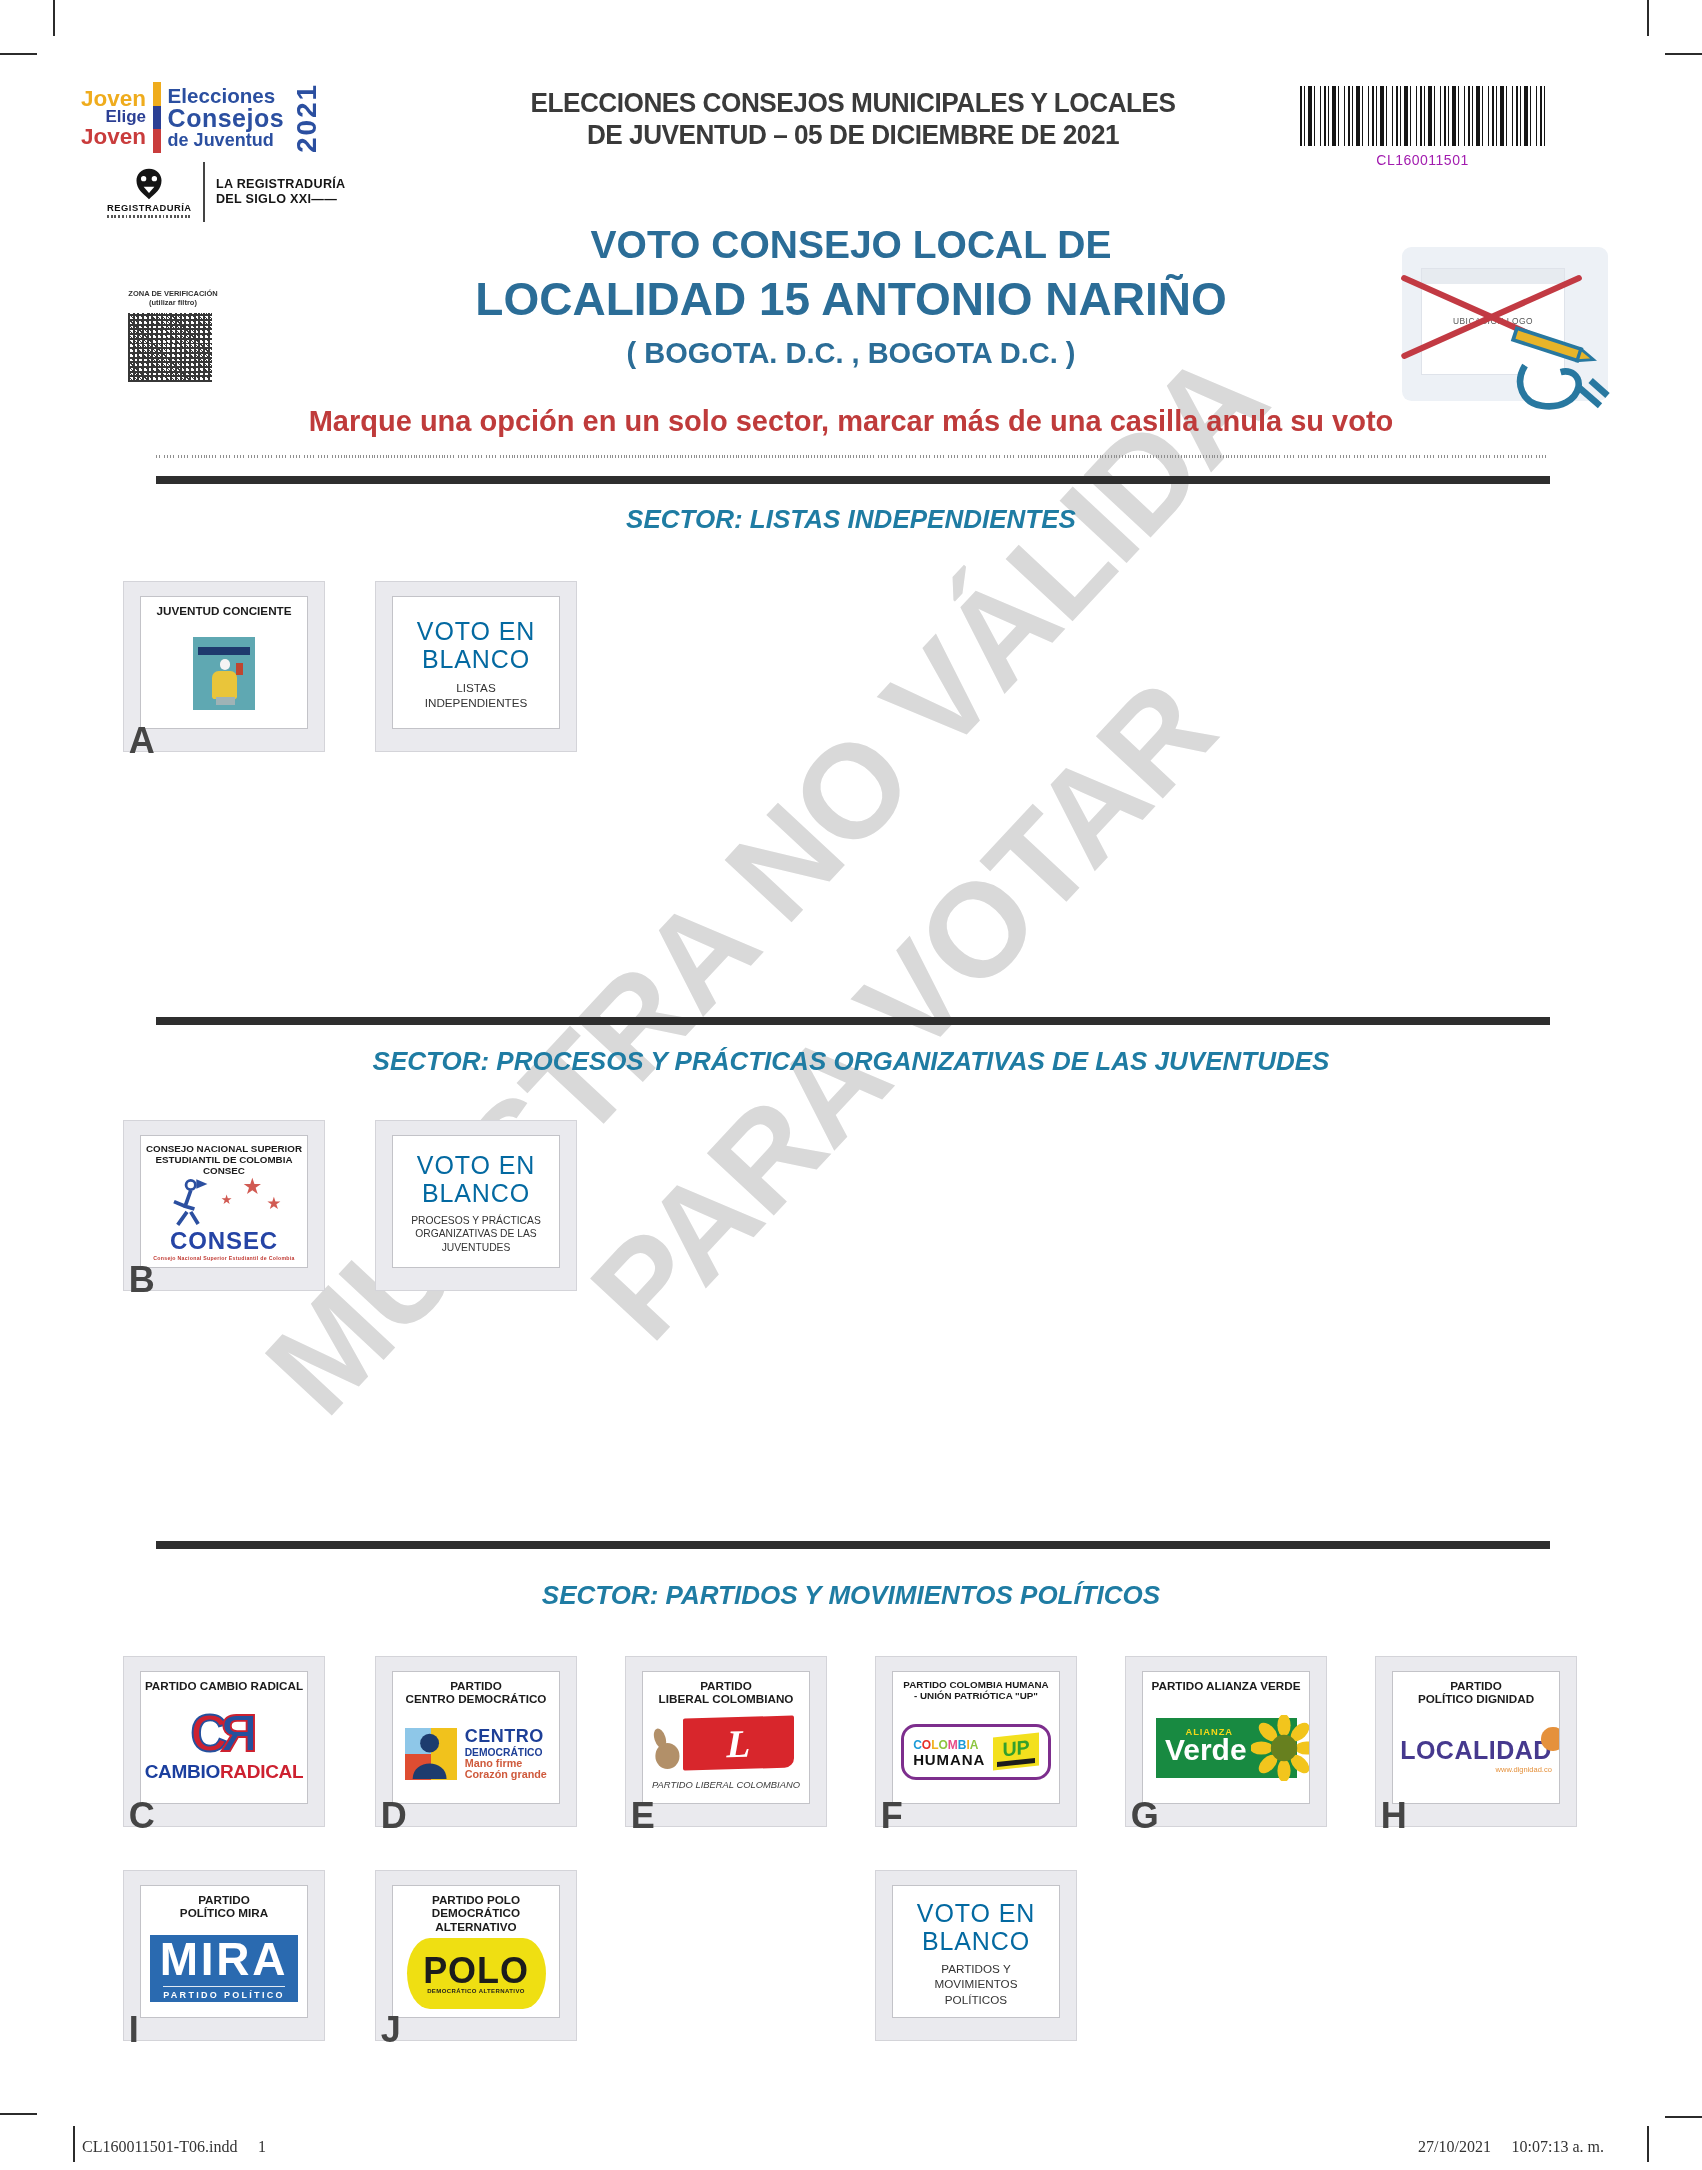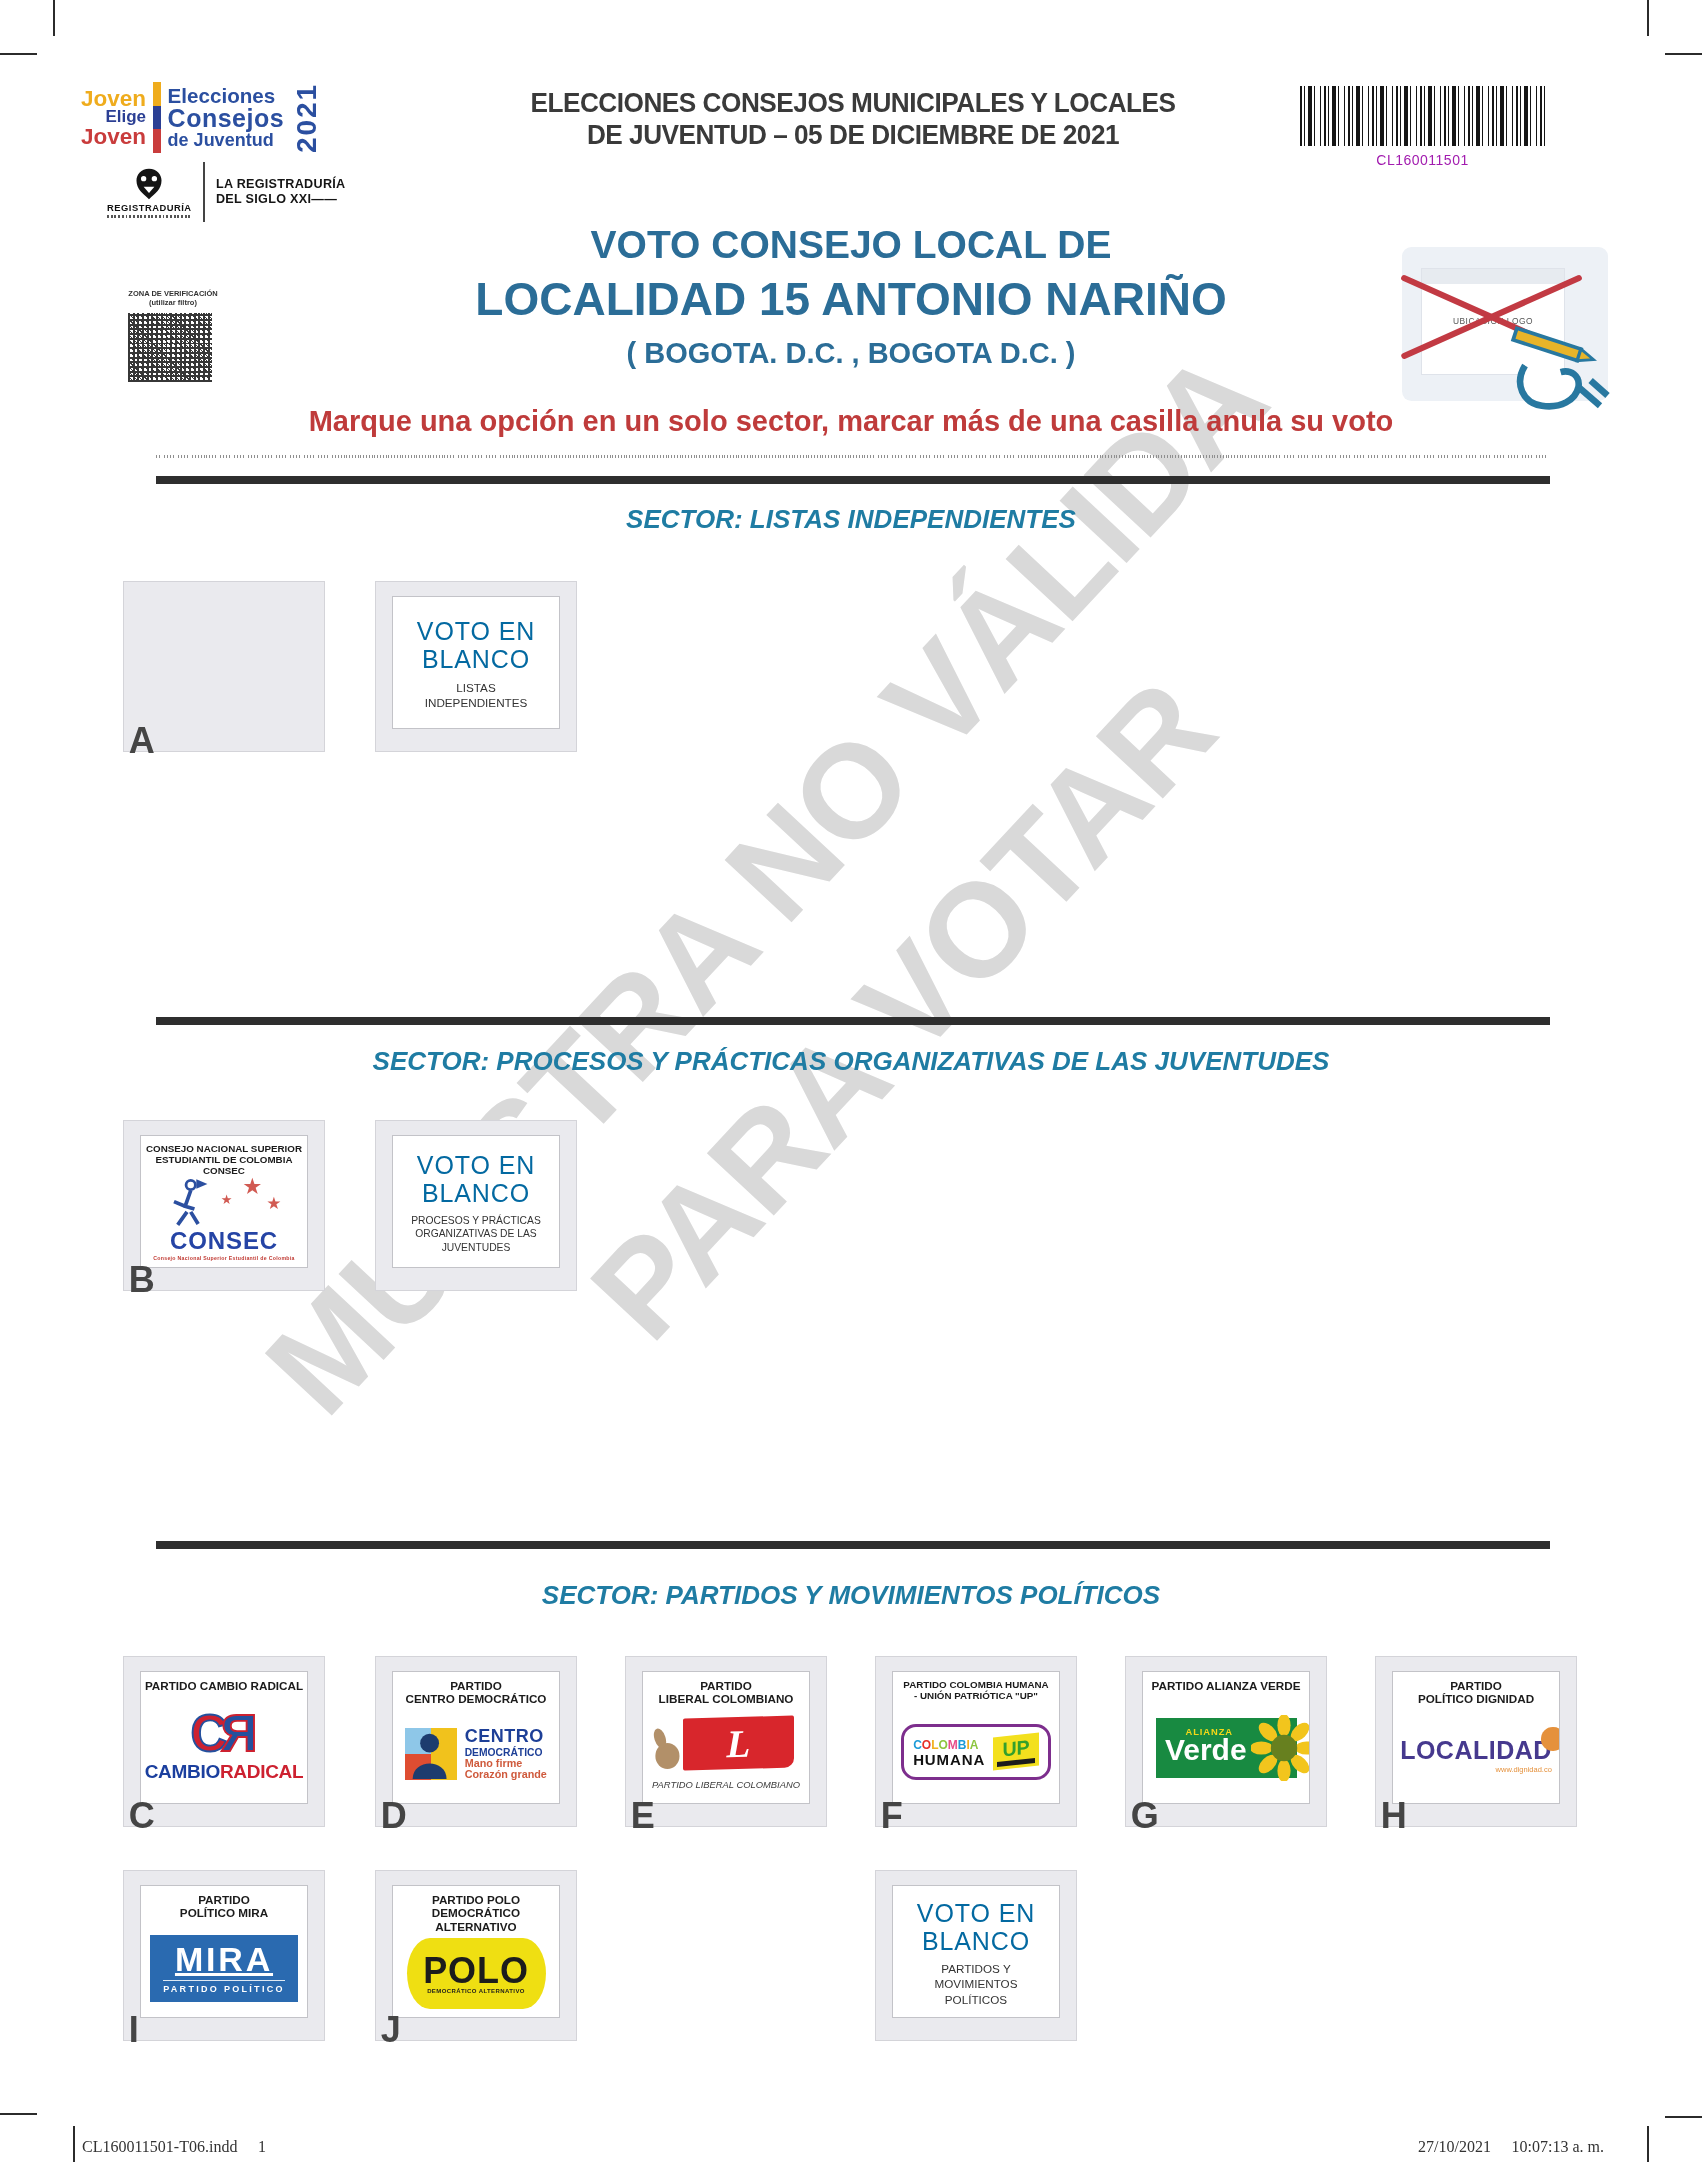--- a/index.html
+++ b/index.html
@@ -135,21 +135,21 @@
   .verde-al{position:absolute;left:30px;top:7.5px;font-size:9.4px;font-weight:900;color:#f4d818;letter-spacing:0.9px;}
   .verde-tx{position:absolute;left:9.4px;top:17px;font-size:30px;font-weight:800;color:#fff;line-height:1;}
   .sunflower{position:absolute;right:-20.6px;top:-2.8px;}
   
   .dig{position:relative;margin-top:7.5px;}
   .dig-tx{font-size:25px;font-weight:900;color:#46398e;letter-spacing:0.5px;line-height:1;}
   .dig-dot{position:absolute;right:-13px;top:-10.3px;width:23.4px;height:23.4px;border-radius:50%;background:#e5913c;}
   .dig-web{text-align:right;font-size:7.5px;color:#e5913c;margin-top:2.8px;}
   
   .mira{width:148px;height:67px;background:#2a6ab0;display:flex;flex-direction:column;align-items:center;justify-content:center;margin-top:3.7px;}
-  .mira-tx{font-size:34px;font-weight:700;color:#fff;letter-spacing:2.8px;line-height:1;text-decoration:underline;}
+  .mira-tx{font-size:46px;font-weight:700;color:#fff;letter-spacing:2.8px;line-height:1;}
   .mira-sub{margin-top:3.7px;font-size:9px;font-weight:800;color:#fff;letter-spacing:2.3px;border-top:0.9px solid rgba(255,255,255,.85);padding-top:2.8px;}
   
   .polo{width:139px;height:71px;background:#efdf12;border-radius:24px/37px;display:flex;flex-direction:column;align-items:center;justify-content:center;margin-top:1.9px;}
   .polo-tx{font-size:36px;font-weight:900;color:#1c1c1c;line-height:.95;letter-spacing:0.9px;}
   .polo-sub{font-size:6px;font-weight:900;color:#1c1c1c;letter-spacing:0.4px;}
   
   .mais{position:relative;width:88px;height:88px;border-radius:50%;background:#ce2027;display:flex;align-items:center;justify-content:center;}
   .mais-corn{position:absolute;left:5.6px;top:15px;}
   .mais-tx{font-size:19.7px;font-weight:900;font-style:italic;color:#f5d516;margin-left:15px;text-shadow:0.9px 0.9px 0 #7a1014;}
   .mais-bar{position:absolute;bottom:14px;left:22.5px;right:15px;height:7.5px;background:#f5d516;border-radius:1.9px;}
@@ -257,20 +257,32 @@
     <div class="abs microtext"></div>
 
     <div class="abs bar bar1"></div>
     <div class="abs sector-title sh1">SECTOR: LISTAS INDEPENDIENTES</div>
     <div class="abs bar bar2"></div>
     <div class="abs sector-title sh2">SECTOR: PROCESOS Y PRÁCTICAS ORGANIZATIVAS DE LAS JUVENTUDES</div>
     <div class="abs bar bar3"></div>
     <div class="abs sector-title sh3">SECTOR: PARTIDOS Y MOVIMIENTOS POLÍTICOS</div>
 
     <div class="box" style="left:123px;top:581px;">
+      <div class="inner">
+        <div class="opt-title">JUVENTUD CONCIENTE</div>
+        <div class="logo">
+          <div class="jc-img">
+            <div class="jc-band"></div>
+              <div class="jc-head"></div>
+              <div class="jc-body"></div>
+            <div class="jc-flag"></div>
+              <div class="jc-base"></div>
+          </div>
+        </div>
+      </div>
       <div class="letter">A</div>
     </div>
 
     <div class="box" style="left:375px;top:581px;">
       <div class="inner">
         <div class="logo">
           <div class="vb-line">VOTO EN</div>
           <div class="vb-line">BLANCO</div>
           <div class="vb-sub">LISTAS INDEPENDIENTES</div>
         </div>

